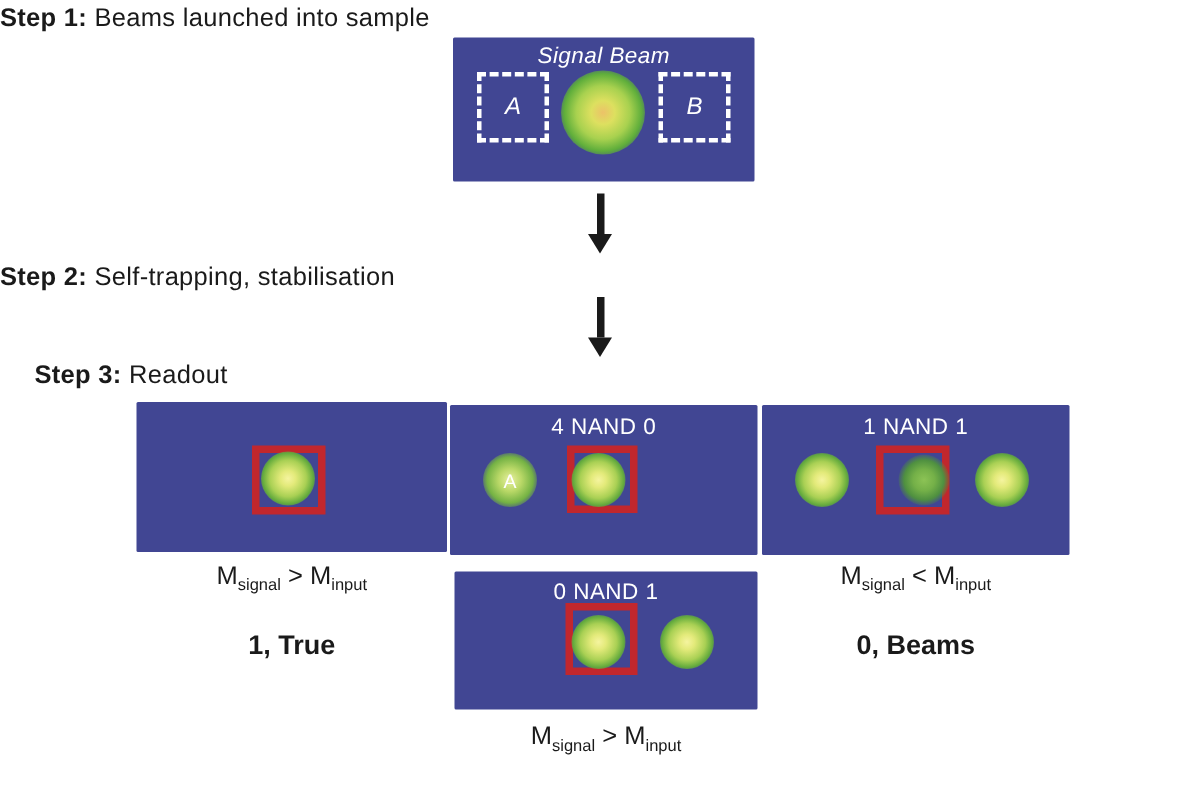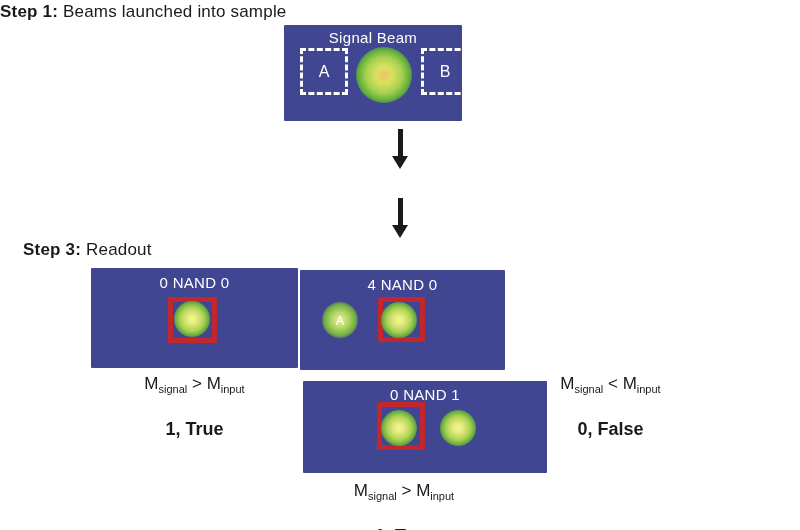--- a/index.html
+++ b/index.html
@@ -59,82 +59,92 @@
 </head>
 <body>
 
 <div id="stage">
 
   <div class="abs step-title" style="top:2px;">
     <b>Step 1:</b>
     <span>Beams launched into sample</span>
   </div>
 
-  <div class="panel" style="left:284px;top:25px;width:178px;height:96px;">
+  <div class="panel" style="left:302px;top:25px;width:201px;height:96px;font-style:italic;">
     <div class="panel-label" style="top:4px;">Signal Beam</div>
     <div class="dashed-box" style="left:16px;top:23px;width:48px;height:47px;">
       <span>A</span>
     </div>
     <div class="dot dot-big" style="left:72px;top:22px;"></div>
     <div class="dashed-box" style="left:137px;top:23px;width:48px;height:47px;">
       <span>B</span>
     </div>
   </div>
 
   <div class="arrow" style="left:392px;top:129px;">
     <div class="shaft"></div>
     <div class="head"></div>
   </div>
 
+  <div class="abs step-title" style="top:175px;">
+    <b>Step 2:</b>
+    <span>Self-trapping, stabilisation</span>
+  </div>
 
   <div class="arrow" style="left:392px;top:198px;">
     <div class="shaft"></div>
     <div class="head"></div>
   </div>
 
   <div class="abs step-title" style="top:240px;margin-left:23px;">
     <b>Step 3:</b>
     <span>Readout</span>
   </div>
 
   <div class="panel" style="left:91px;top:268px;width:207px;height:100px;">
-    <div class="panel-label" style="top:6px;">0 NAND 0</div>
     <div class="red-box" style="left:77px;top:29px;width:49px;height:46px;"></div>
     <div class="dot dot-bright" style="left:83px;top:33px;"></div>
   </div>
 
   <div class="panel" style="left:300px;top:270px;width:205px;height:100px;">
     <div class="panel-label" style="top:6px;">4 NAND 0</div>
     <div class="dot dot-a" style="left:22px;top:32px;">
       <span>A</span>
     </div>
     <div class="red-box" style="left:78px;top:27px;width:47px;height:45px;"></div>
     <div class="dot dot-bright" style="left:81px;top:32px;"></div>
   </div>
 
+  <div class="panel" style="left:508px;top:270px;width:205px;height:100px;">
+    <div class="panel-label" style="top:6px;">1 NAND 1</div>
+    <div class="dot dot-bright" style="left:22px;top:32px;"></div>
+    <div class="red-box" style="left:76px;top:27px;width:49px;height:46px;"></div>
+    <div class="dot dot-dim" style="left:91px;top:33px;"></div>
+    <div class="dot dot-bright" style="left:142px;top:32px;"></div>
+  </div>
 
   <div class="caption" style="left:91px;top:374px;width:207px;">
     <div class="expr">
       <span>M</span><sub>signal</sub>
       <span>&gt;</span>
       <span>M</span><sub>input</sub>
     </div>
     <div class="verdict">1, True</div>
   </div>
 
   <div class="caption" style="left:508px;top:374px;width:205px;">
     <div class="expr">
       <span>M</span><sub>signal</sub>
       <span>&lt;</span>
       <span>M</span><sub>input</sub>
     </div>
-    <div class="verdict">0, False</div>
+    <div class="verdict">0, Beams</div>
   </div>
 
-  <div class="panel" style="left:303px;top:381px;width:244px;height:92px;">
+  <div class="panel" style="left:303px;top:381px;width:202px;height:92px;">
     <div class="panel-label" style="top:5px;">0 NAND 1</div>
     <div class="red-box" style="left:74px;top:21px;width:48px;height:48px;"></div>
     <div class="dot dot-bright" style="left:78px;top:29px;"></div>
     <div class="dot dot-bright" style="left:137px;top:29px;"></div>
   </div>
 
   <div class="caption" style="left:303px;top:481px;width:202px;">
     <div class="expr">
       <span>M</span><sub>signal</sub>
       <span>&gt;</span>

